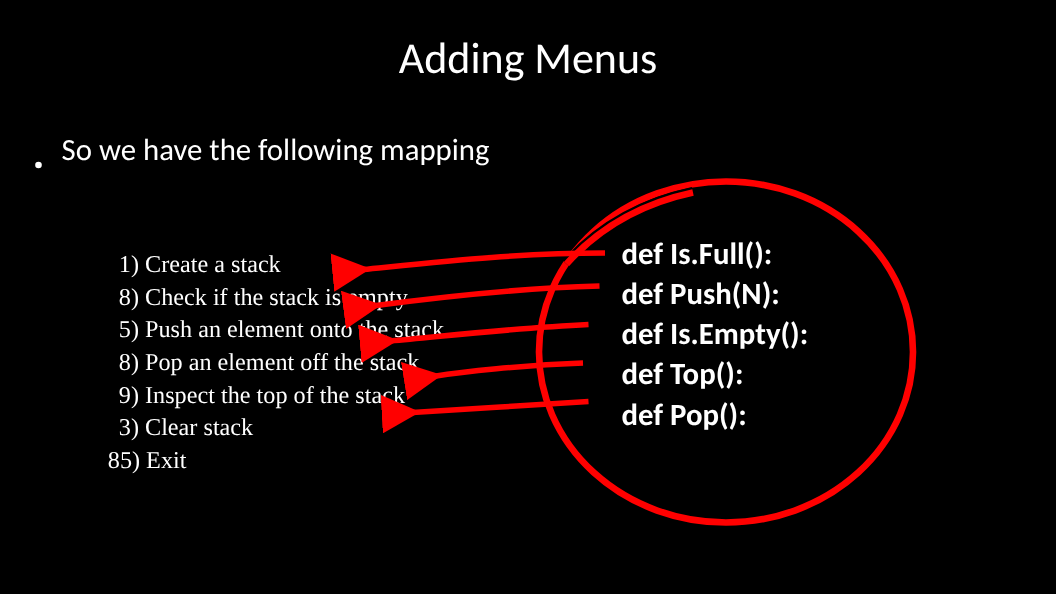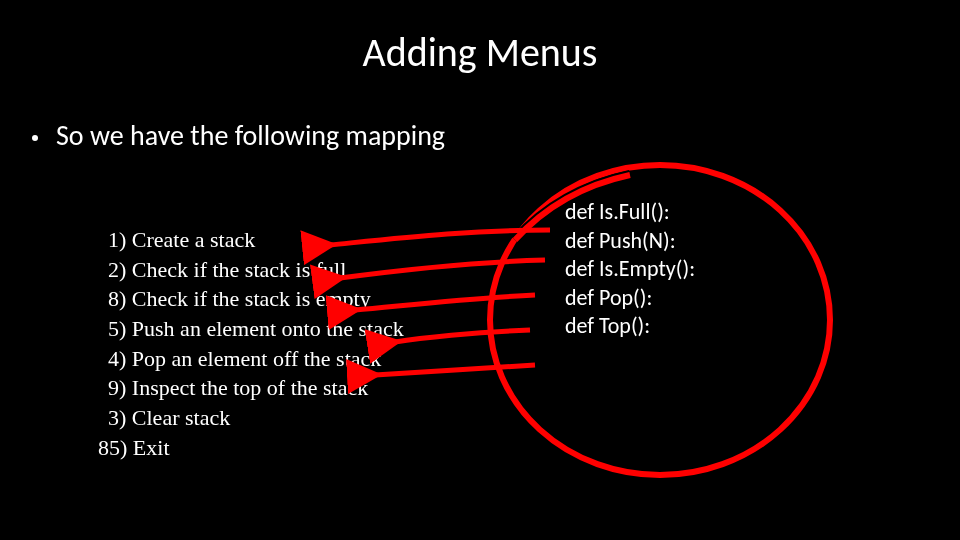--- a/index.html
+++ b/index.html
@@ -24,21 +24,21 @@
     width: 100%;
     text-align: center;
     font-size: 40px;
     font-weight: 400;
   }
   .bullet-row {
     position: absolute;
     top: 118px;
     left: 32px;
     display: flex;
-    align-items: center;
+    align-items: flex-end;
     font-size: 28px;
   }
   .bullet-dot {
     width: 6px;
     height: 6px;
     background: #fff;
     border-radius: 50%;
     margin-right: 18px;
     margin-top: 4px;
   }
@@ -48,24 +48,25 @@
     left: 108px;
     font-size: 22px;
     line-height: 1.35;
     font-family: Liberation Serif, serif;
   }
   .menu-list .row99 {
     margin-left: -10px;
   }
   .code-list {
     position: absolute;
-    top: 198px;
+    top: 213px;
     left: 565px;
-    font-size: 22px;
+    font-size: 28px;
     line-height: 1.3;
+    font-weight: bold;
   }
   .annot {
     position: absolute;
     top: 150px;
     left: 300px;
     width: 560px;
     height: 360px;
     pointer-events: none;
   }
 </style>
@@ -76,35 +77,34 @@
 
   <div class="title">Adding Menus</div>
 
   <div class="bullet-row">
     <div class="bullet-dot"></div>
     <div>So we have the following mapping</div>
   </div>
 
   <div class="menu-list">
     <div>1) Create a stack</div>
-    <div>2) Check if the stack is full</div>
     <div>8) Check if the stack is empty</div>
     <div>5) Push an element onto the stack</div>
-    <div>4) Pop an element off the stack</div>
+    <div>8) Pop an element off the stack</div>
     <div>9) Inspect the top of the stack</div>
     <div>3) Clear stack</div>
     <div class="row99">85) Exit</div>
   </div>
 
   <div class="code-list">
     <div>def Is.Full():</div>
     <div>def Push(N):</div>
     <div>def Is.Empty():</div>
+    <div>def Top():</div>
     <div>def Pop():</div>
-    <div>def Top():</div>
   </div>
 
   <svg class="annot" viewBox="0 0 560 360">
     <defs>
       <marker id="ah" viewBox="0 0 10 10" refX="2" refY="5" markerWidth="7" markerHeight="7" orient="auto">
         <path d="M 10 0 L 0 5 L 10 10 z" fill="#ff0000"></path>
       </marker>
     </defs>
 
     <ellipse cx="360" cy="170" rx="170" ry="155" fill="none" stroke="#ff0000" stroke-width="6"></ellipse>

